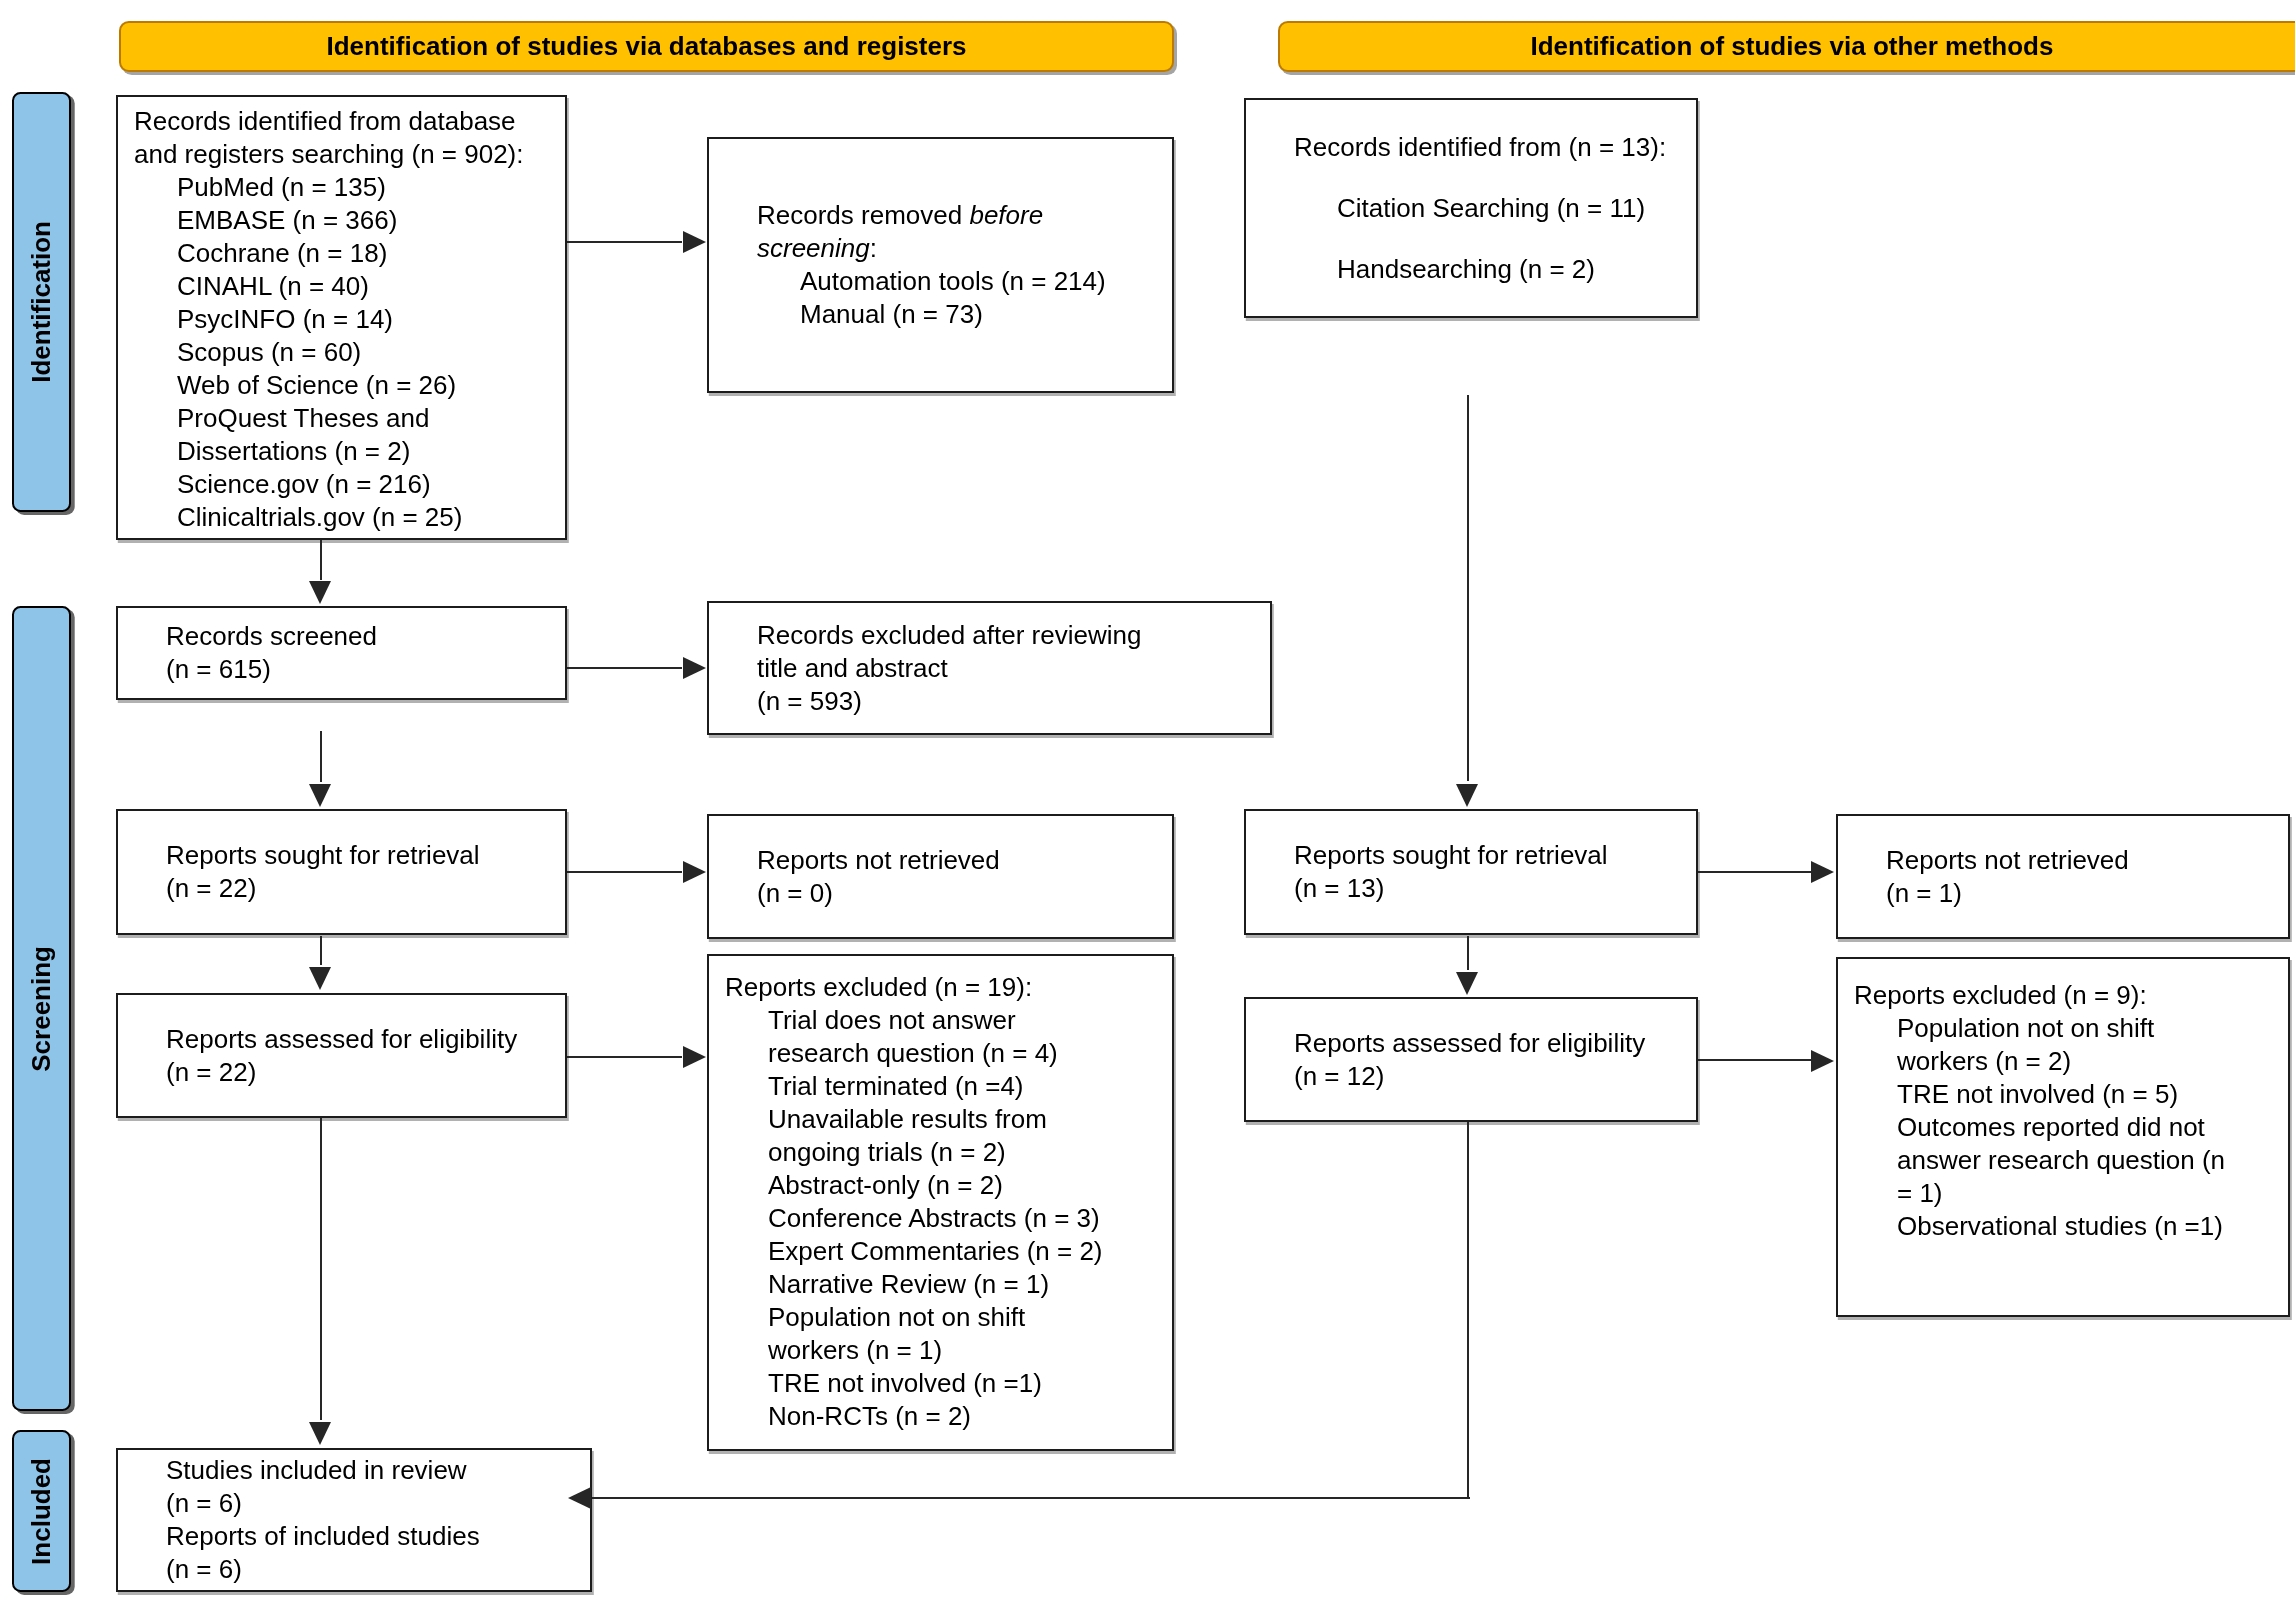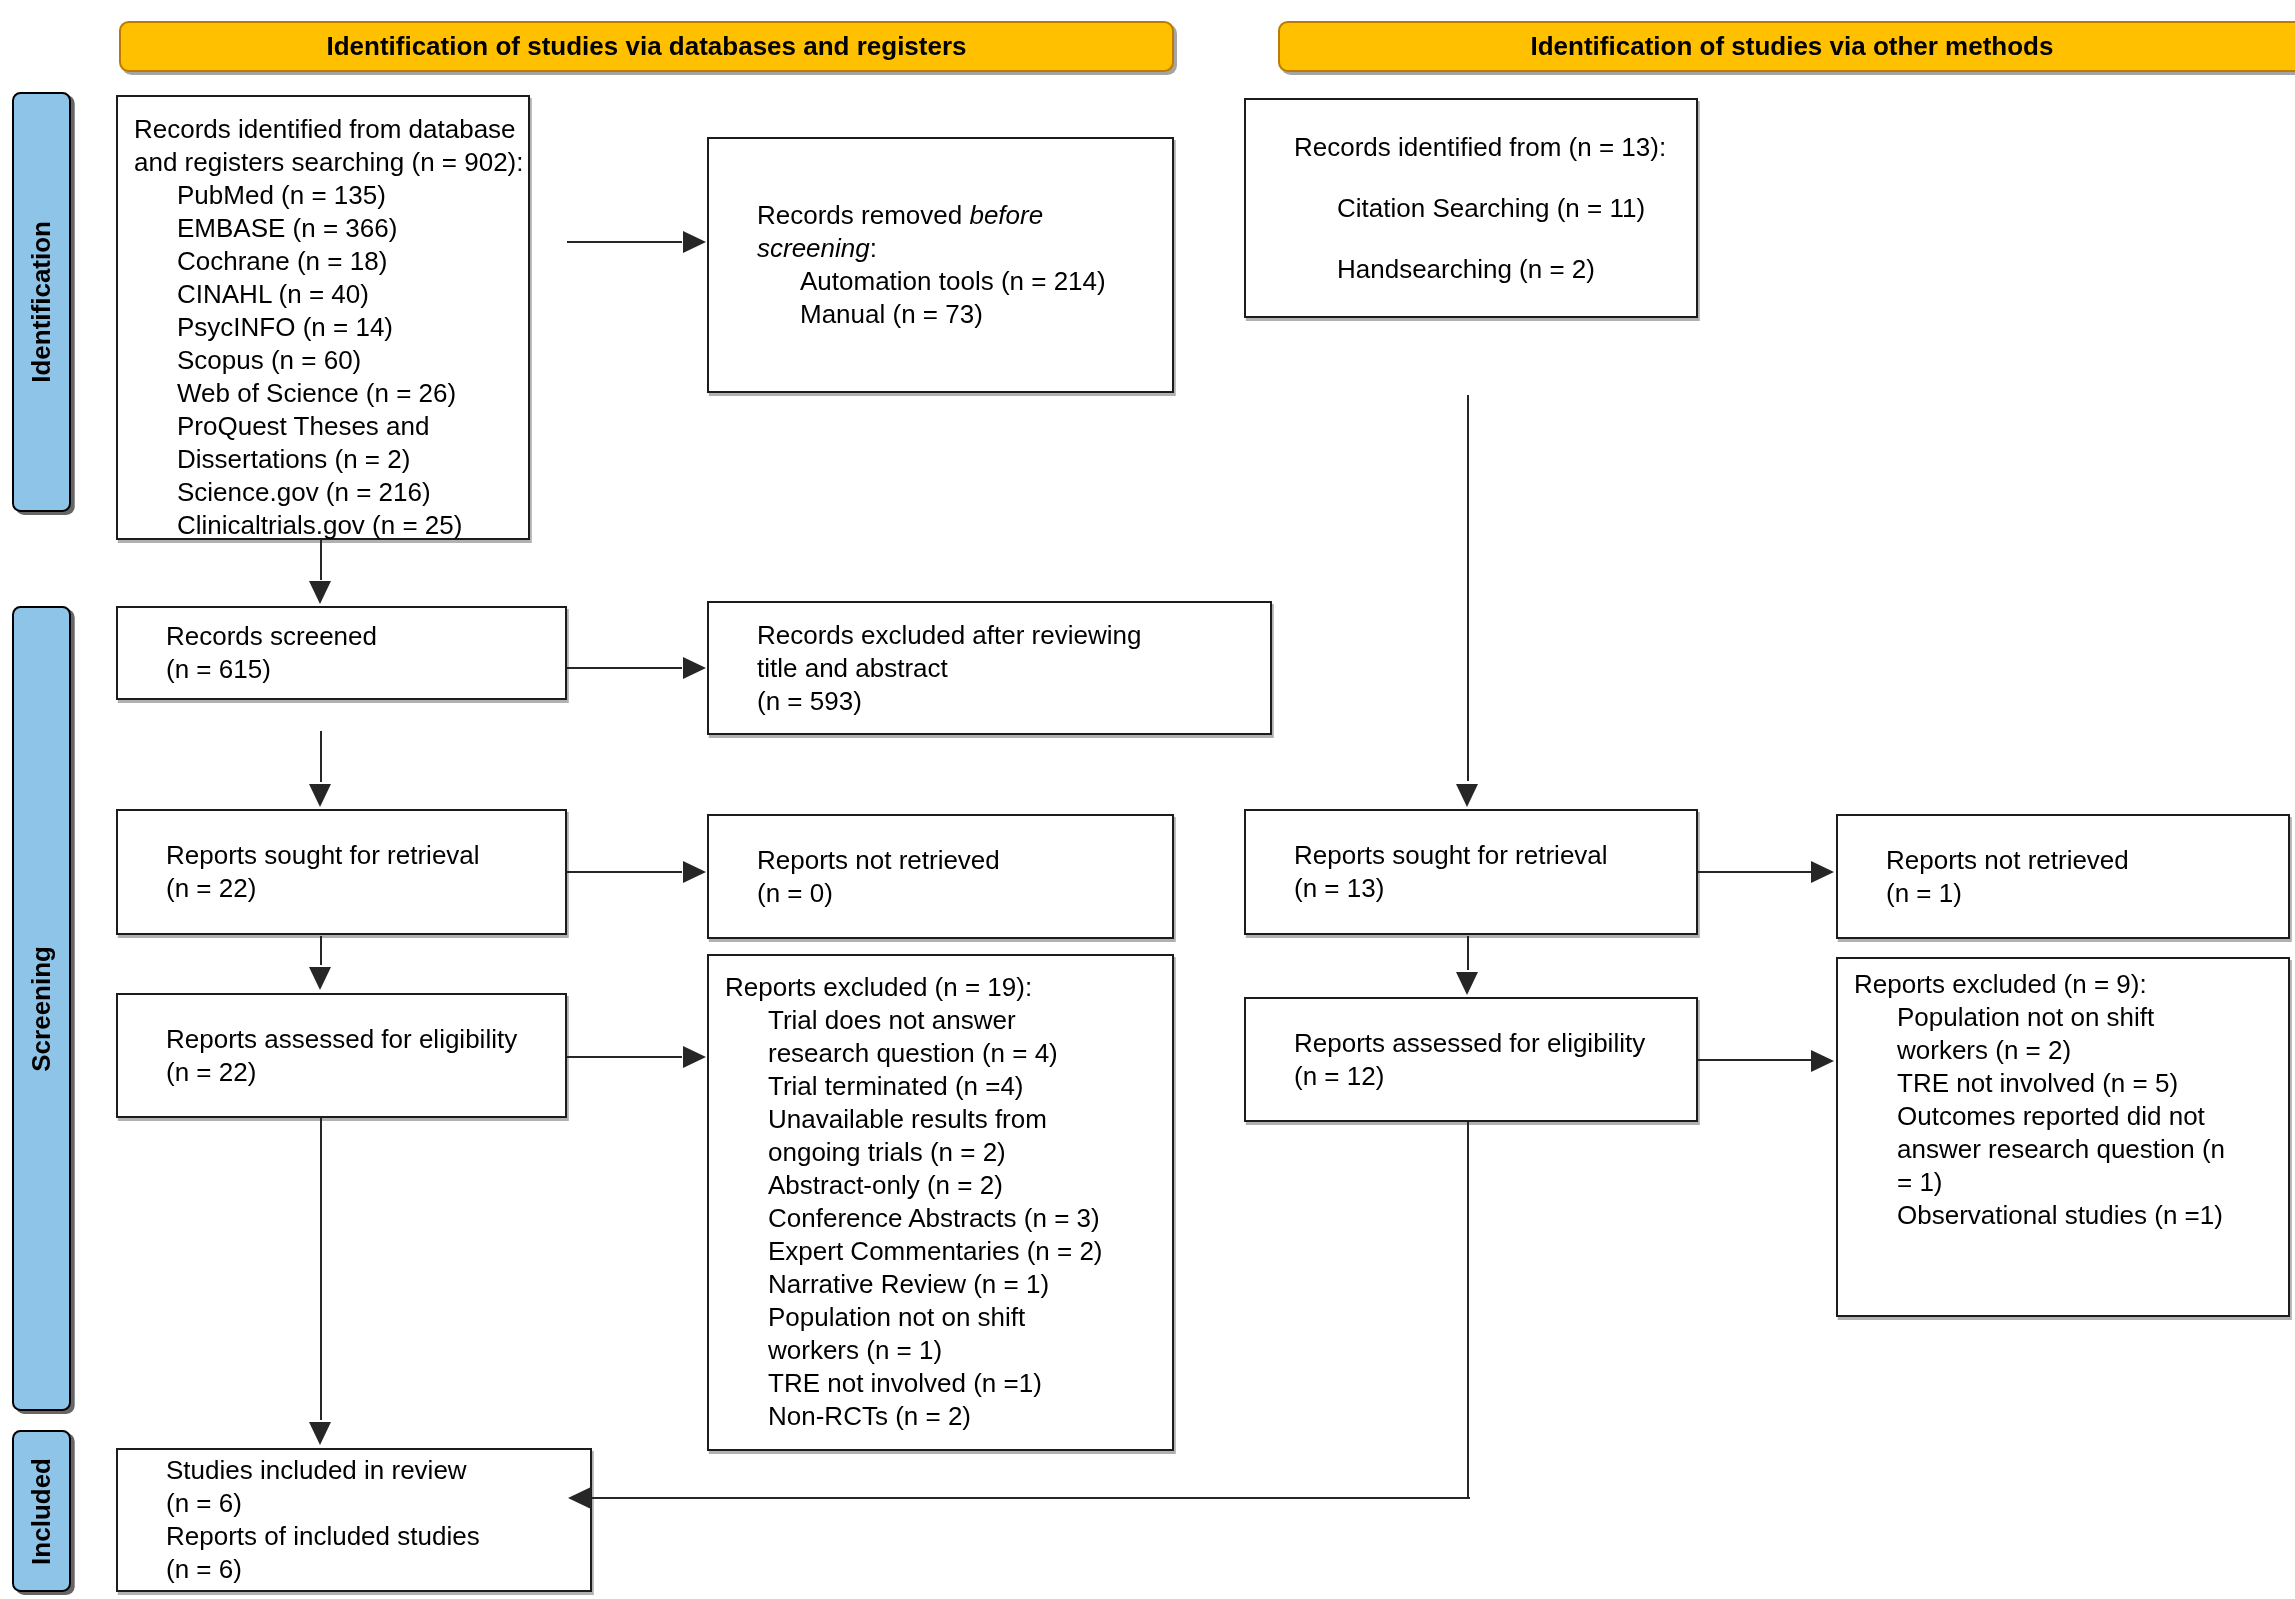--- a/index.html
+++ b/index.html
@@ -80,21 +80,21 @@
 <div class="side" style="top:92px;height:420px;">
   <span class="vtxt">Identification</span>
 </div>
 <div class="side" style="top:606px;height:805px;">
   <span class="vtxt">Screening</span>
 </div>
 <div class="side" style="top:1430px;height:162px;">
   <span class="vtxt">Included</span>
 </div>
 
-<div class="box" style="left:116px;top:95px;width:414px;height:445px;padding-top:16px;">
+<div class="box" style="left:116px;top:95px;width:451px;height:445px;padding-top:8px;">
     <div class="line">Records identified from database</div>
     <div class="line">and registers searching (n = 902):</div>
     <div class="line ind">PubMed (n = 135)</div>
     <div class="line ind">EMBASE (n = 366)</div>
     <div class="line ind">Cochrane (n = 18)</div>
     <div class="line ind">CINAHL (n = 40)</div>
     <div class="line ind">PsycINFO (n = 14)</div>
     <div class="line ind">Scopus (n = 60)</div>
     <div class="line ind">Web of Science (n = 26)</div>
     <div class="line ind">ProQuest Theses and</div>
@@ -174,21 +174,21 @@
 <div class="box center" style="left:1244px;top:997px;width:454px;height:125px;">
     <div class="line">Reports assessed for eligibility</div>
     <div class="line">(n = 12)</div>
   </div>
 
 <div class="box center" style="left:1836px;top:814px;width:454px;height:125px;">
     <div class="line">Reports not retrieved</div>
     <div class="line">(n = 1)</div>
   </div>
 
-<div class="box" style="left:1836px;top:957px;width:454px;height:360px;padding-top:9px;">
+<div class="box" style="left:1836px;top:957px;width:454px;height:360px;padding-top:20px;">
     <div class="line">Reports excluded (n = 9):</div>
     <div class="line ind">Population not on shift</div>
     <div class="line ind">workers (n = 2)</div>
     <div class="line ind">TRE not involved (n = 5)</div>
     <div class="line ind">Outcomes reported did not</div>
     <div class="line ind">answer research question (n</div>
     <div class="line ind">= 1)</div>
     <div class="line ind">Observational studies (n =1)</div>
   </div>
 

